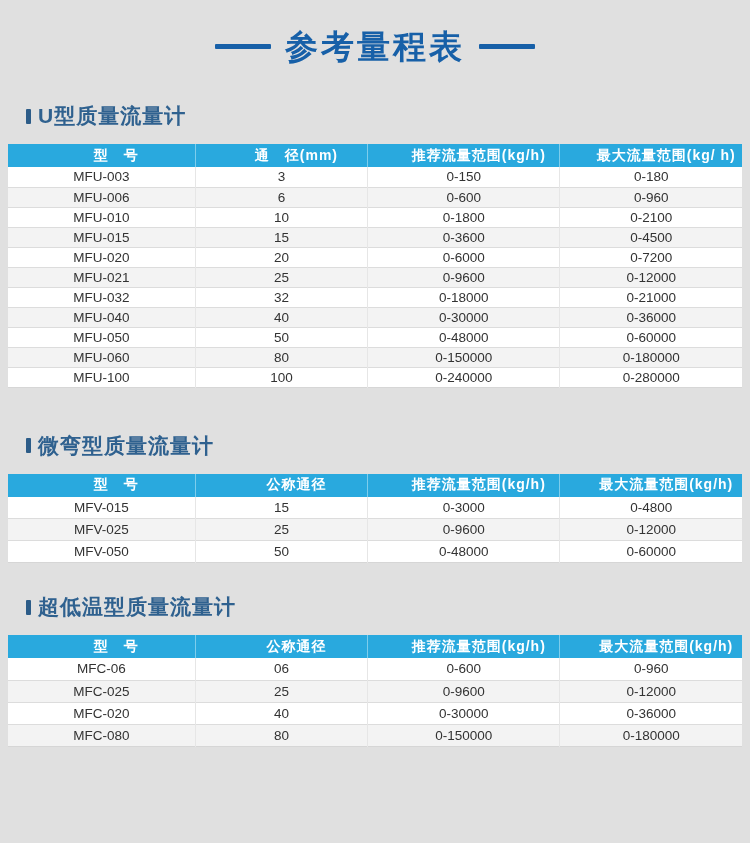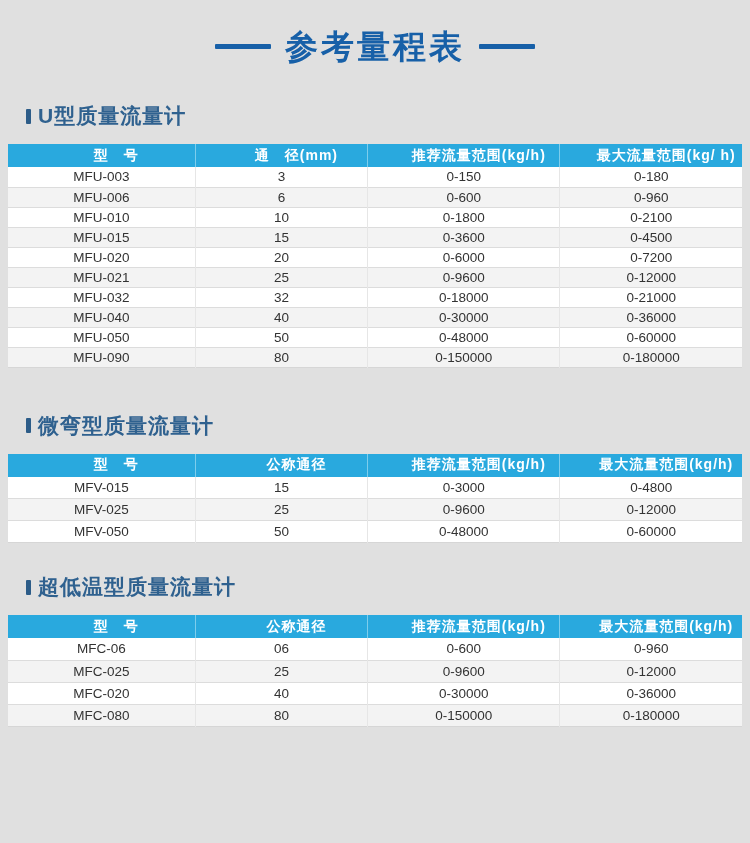--- a/index.html
+++ b/index.html
@@ -174,24 +174,30 @@
             <td>0-30000</td>
             <td>0-36000</td>
           </tr>
           <tr>
             <td>MFU-050</td>
             <td>50</td>
             <td>0-48000</td>
             <td>0-60000</td>
           </tr>
           <tr>
-            <td>MFU-090</td>
+            <td>MFU-060</td>
             <td>80</td>
             <td>0-150000</td>
             <td>0-180000</td>
+          </tr>
+          <tr>
+            <td>MFU-100</td>
+            <td>100</td>
+            <td>0-240000</td>
+            <td>0-280000</td>
           </tr>
         </tbody>
       </table>
   </section>
 
   <section class="spec-section sec-2">
     <div class="section-heading">
       <span class="heading-bar"></span>
       <span class="heading-text">微弯型质量流量计</span>
     </div>

